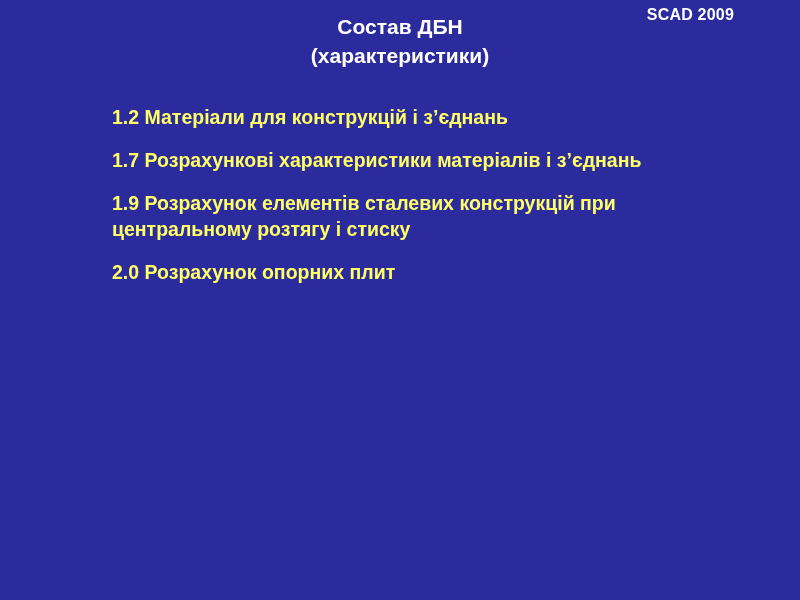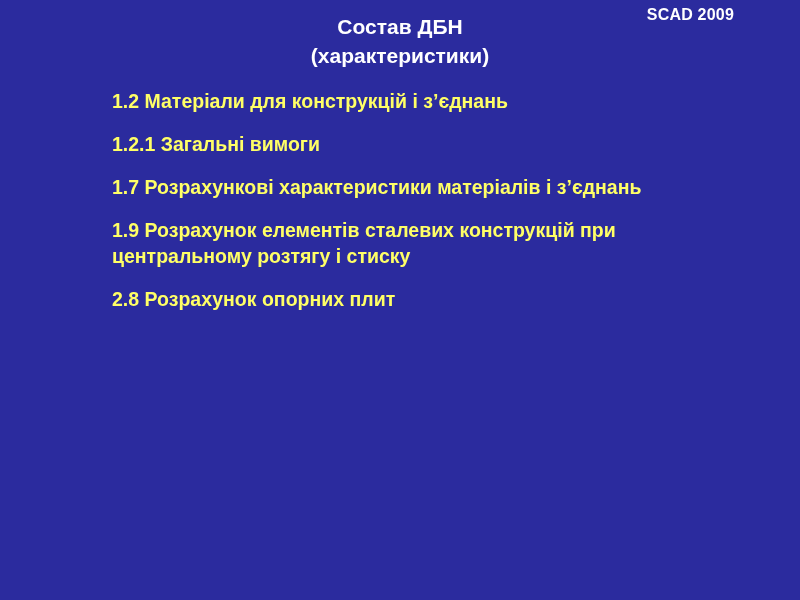--- a/index.html
+++ b/index.html
@@ -47,38 +47,38 @@
     top: 88px;
     left: 112px;
     width: 600px;
     color: #ffff66;
     font-size: 19.5px;
     font-weight: bold;
     line-height: 26px;
   }
   .item {
     margin-bottom: 17px;
+    margin-top: 16px;
   }
   .item:last-child {
     margin-bottom: 0;
   }
 </style>
 </head>
 <body>
 
 <div class="slide">
 
   <div class="brand">SCAD 2009</div>
 
   <div class="title-block">
     <span class="title-line">Состав ДБН</span>
     <span class="title-line">(характеристики)</span>
   </div>
 
   <div class="body-list">
     <div class="item">1.2 Матеріали для конструкцій і з’єднань</div>
-    <div class="item">1.2.1 Загальні вимоги</div>
     <div class="item">1.7 Розрахункові характеристики матеріалів і з’єднань</div>
     <div class="item">1.9 Розрахунок елементів сталевих конструкцій при центральному розтягу і стиску</div>
-    <div class="item">2.8 Розрахунок опорних плит</div>
+    <div class="item">2.0 Розрахунок опорних плит</div>
   </div>
 
 </div>
 
 </body></html>

